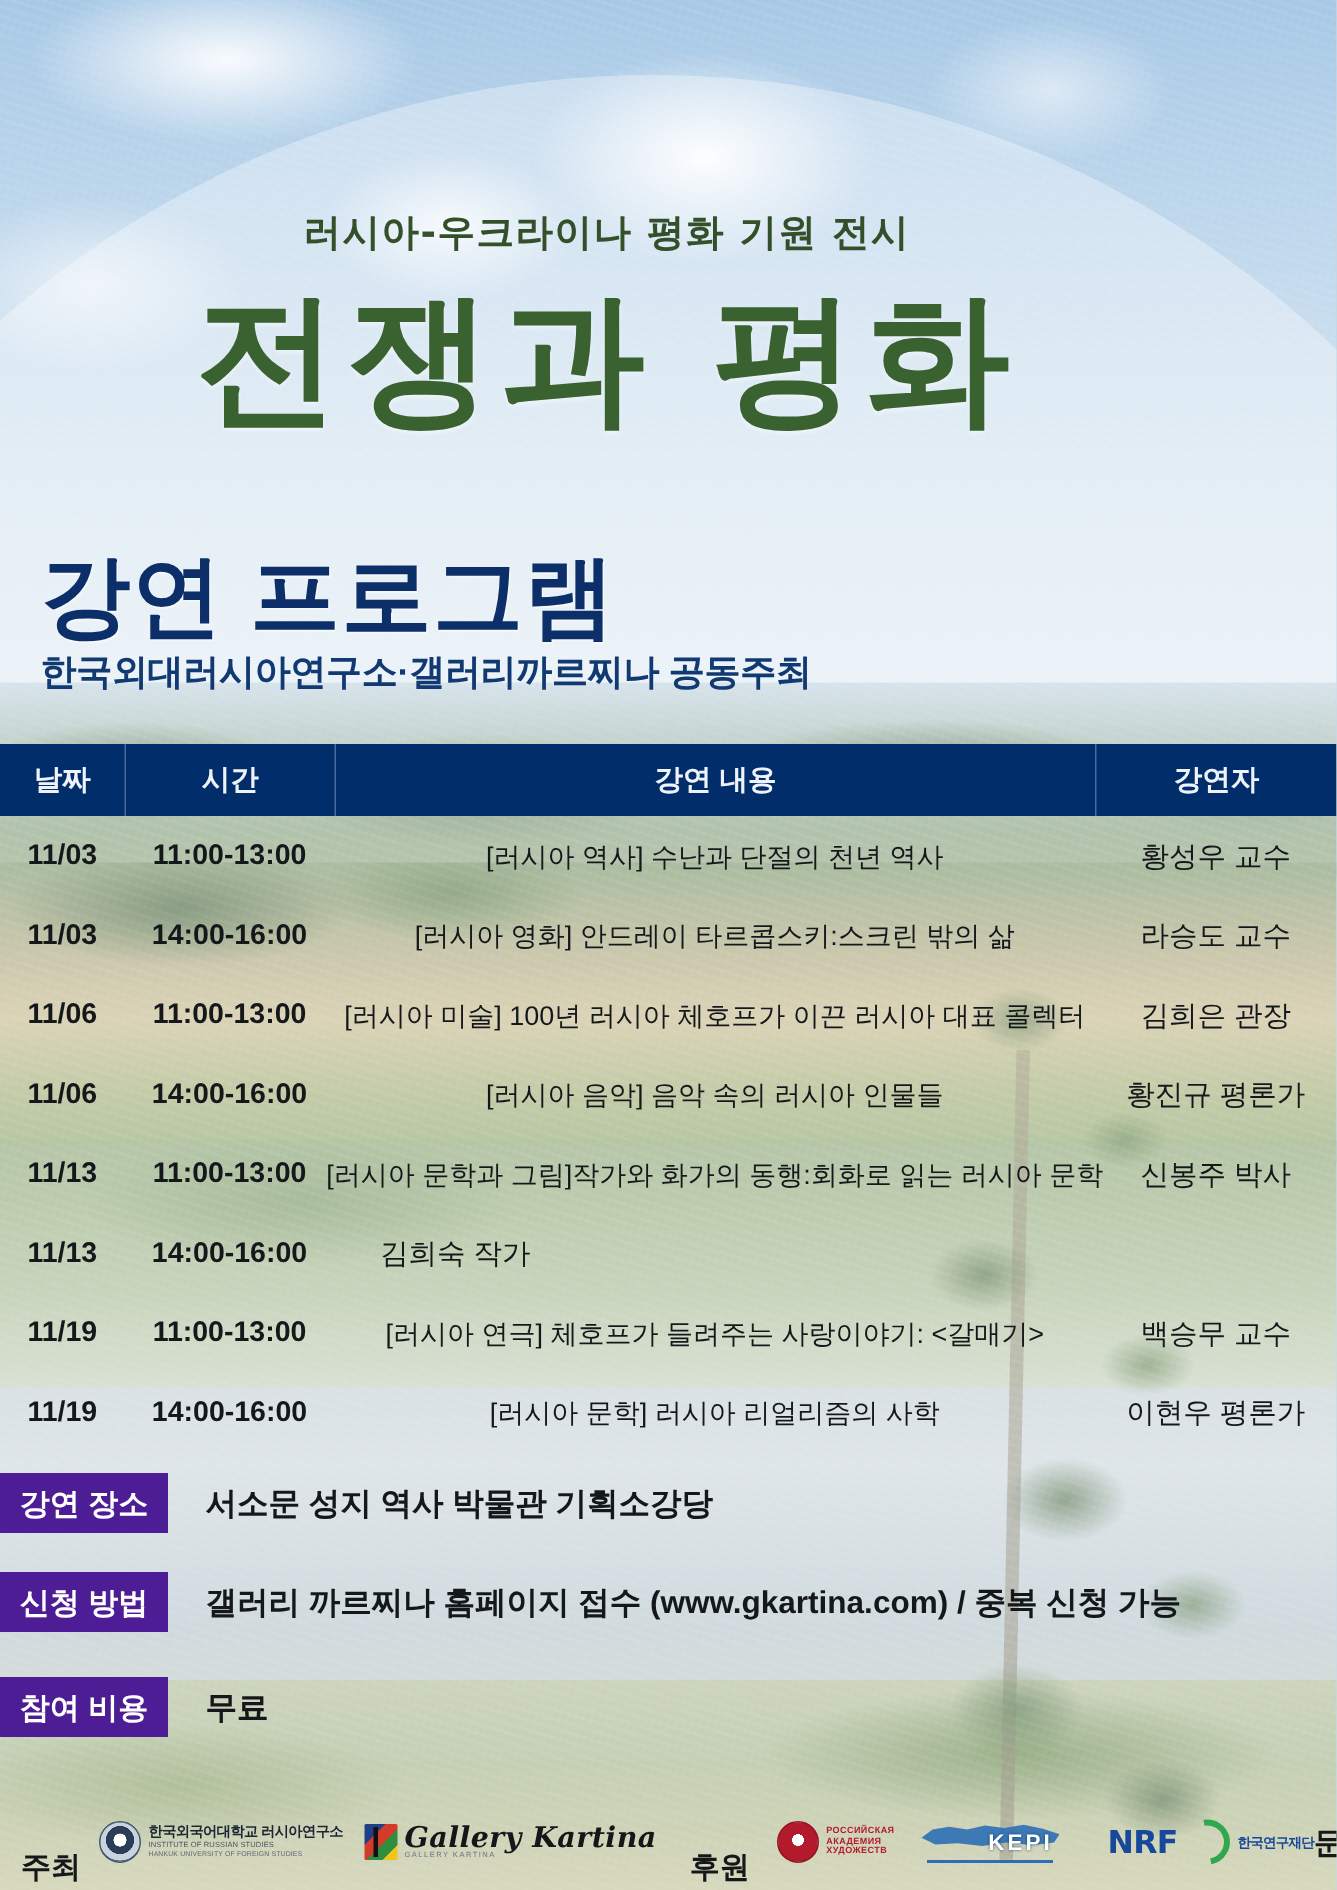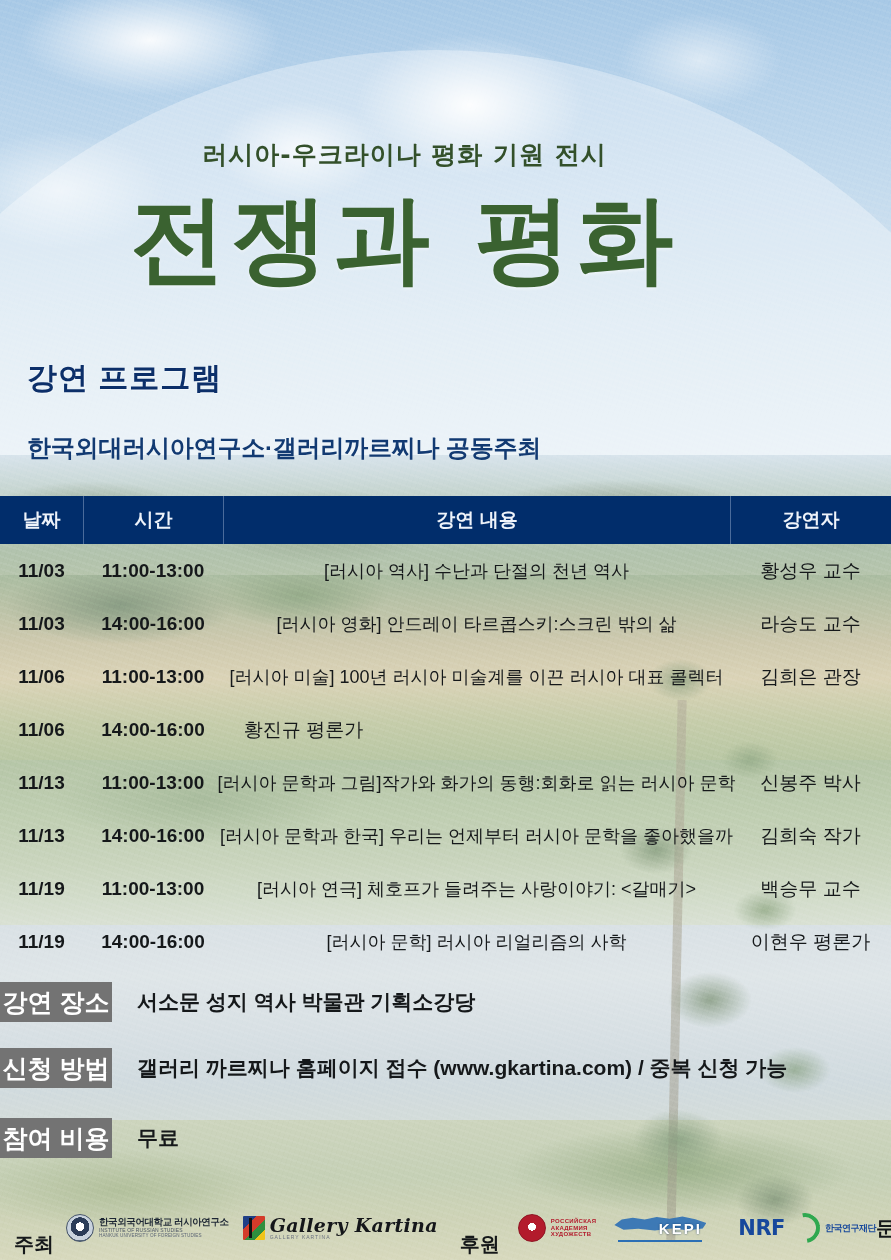--- a/index.html
+++ b/index.html
@@ -117,21 +117,21 @@
     text-align:center;
     font-size:96px;line-height:1.08;font-weight:700;
     color:#3a6230;
     letter-spacing:6px;
     font-family:"DejaVu Sans","Liberation Sans",sans-serif;
     text-shadow:0 2px 3px rgba(255,255,255,.45);
   }
 
   .section-title{
     position:absolute;left:27px;top:358px;
-    font-size:30px;font-weight:700;color:#0c2f69;
+    font-size:60px;font-weight:700;color:#0c2f69;
     letter-spacing:1px;
     text-shadow:1px 1px 0 rgba(255,255,255,.45);
   }
   .section-sub{
     position:absolute;left:27px;top:432px;
     font-size:24px;font-weight:700;color:#123a72;
     letter-spacing:-.2px;
   }
 
   
@@ -171,22 +171,22 @@
   .trow .c-topic{font-size:18px;}
   .trow .c-speaker{font-weight:500;}
 
   
   .info{
     position:absolute;left:0;width:891px;
     display:flex;align-items:center;
   }
   .info .label{
     width:112px;height:40px;
-    background:#737373;
-    color:#ffffff;font-size:25px;font-weight:700;
+    background:#4c1d95;
+    color:#ffffff;font-size:20px;font-weight:700;
     display:flex;align-items:center;justify-content:center;
     box-sizing:border-box;
     flex:0 0 112px;
   }
   .info .value{
     margin-left:25px;
     font-size:21px;font-weight:700;color:#15181a;
     white-space:nowrap;
   }
   #info-0{top:982px;}
@@ -327,38 +327,38 @@
       </div>
       <div class="trow">
         <div class="cell c-date">11/03</div>
         <div class="cell c-time">14:00-16:00</div>
         <div class="cell c-topic">[러시아 영화] 안드레이 타르콥스키:스크린 밖의 삶</div>
         <div class="cell c-speaker">라승도 교수</div>
       </div>
       <div class="trow">
         <div class="cell c-date">11/06</div>
         <div class="cell c-time">11:00-13:00</div>
-        <div class="cell c-topic">[러시아 미술] 100년 러시아 미술계를 이끈 러시아 대표 콜렉터</div>
+        <div class="cell c-topic">[러시아 미술] 100년 러시아 체호프가 이끈 러시아 대표 콜렉터</div>
         <div class="cell c-speaker">김희은 관장</div>
       </div>
       <div class="trow">
         <div class="cell c-date">11/06</div>
         <div class="cell c-time">14:00-16:00</div>
+        <div class="cell c-topic">[러시아 음악] 음악 속의 러시아 인물들</div>
         <div class="cell c-speaker">황진규 평론가</div>
       </div>
       <div class="trow">
         <div class="cell c-date">11/13</div>
         <div class="cell c-time">11:00-13:00</div>
         <div class="cell c-topic">[러시아 문학과 그림]작가와 화가의 동행:회화로 읽는 러시아 문학</div>
         <div class="cell c-speaker">신봉주 박사</div>
       </div>
       <div class="trow">
         <div class="cell c-date">11/13</div>
         <div class="cell c-time">14:00-16:00</div>
-        <div class="cell c-topic">[러시아 문학과 한국] 우리는 언제부터 러시아 문학을 좋아했을까</div>
         <div class="cell c-speaker">김희숙 작가</div>
       </div>
       <div class="trow">
         <div class="cell c-date">11/19</div>
         <div class="cell c-time">11:00-13:00</div>
         <div class="cell c-topic">[러시아 연극] 체호프가 들려주는 사랑이야기: &lt;갈매기&gt;</div>
         <div class="cell c-speaker">백승무 교수</div>
       </div>
       <div class="trow">
         <div class="cell c-date">11/19</div>

